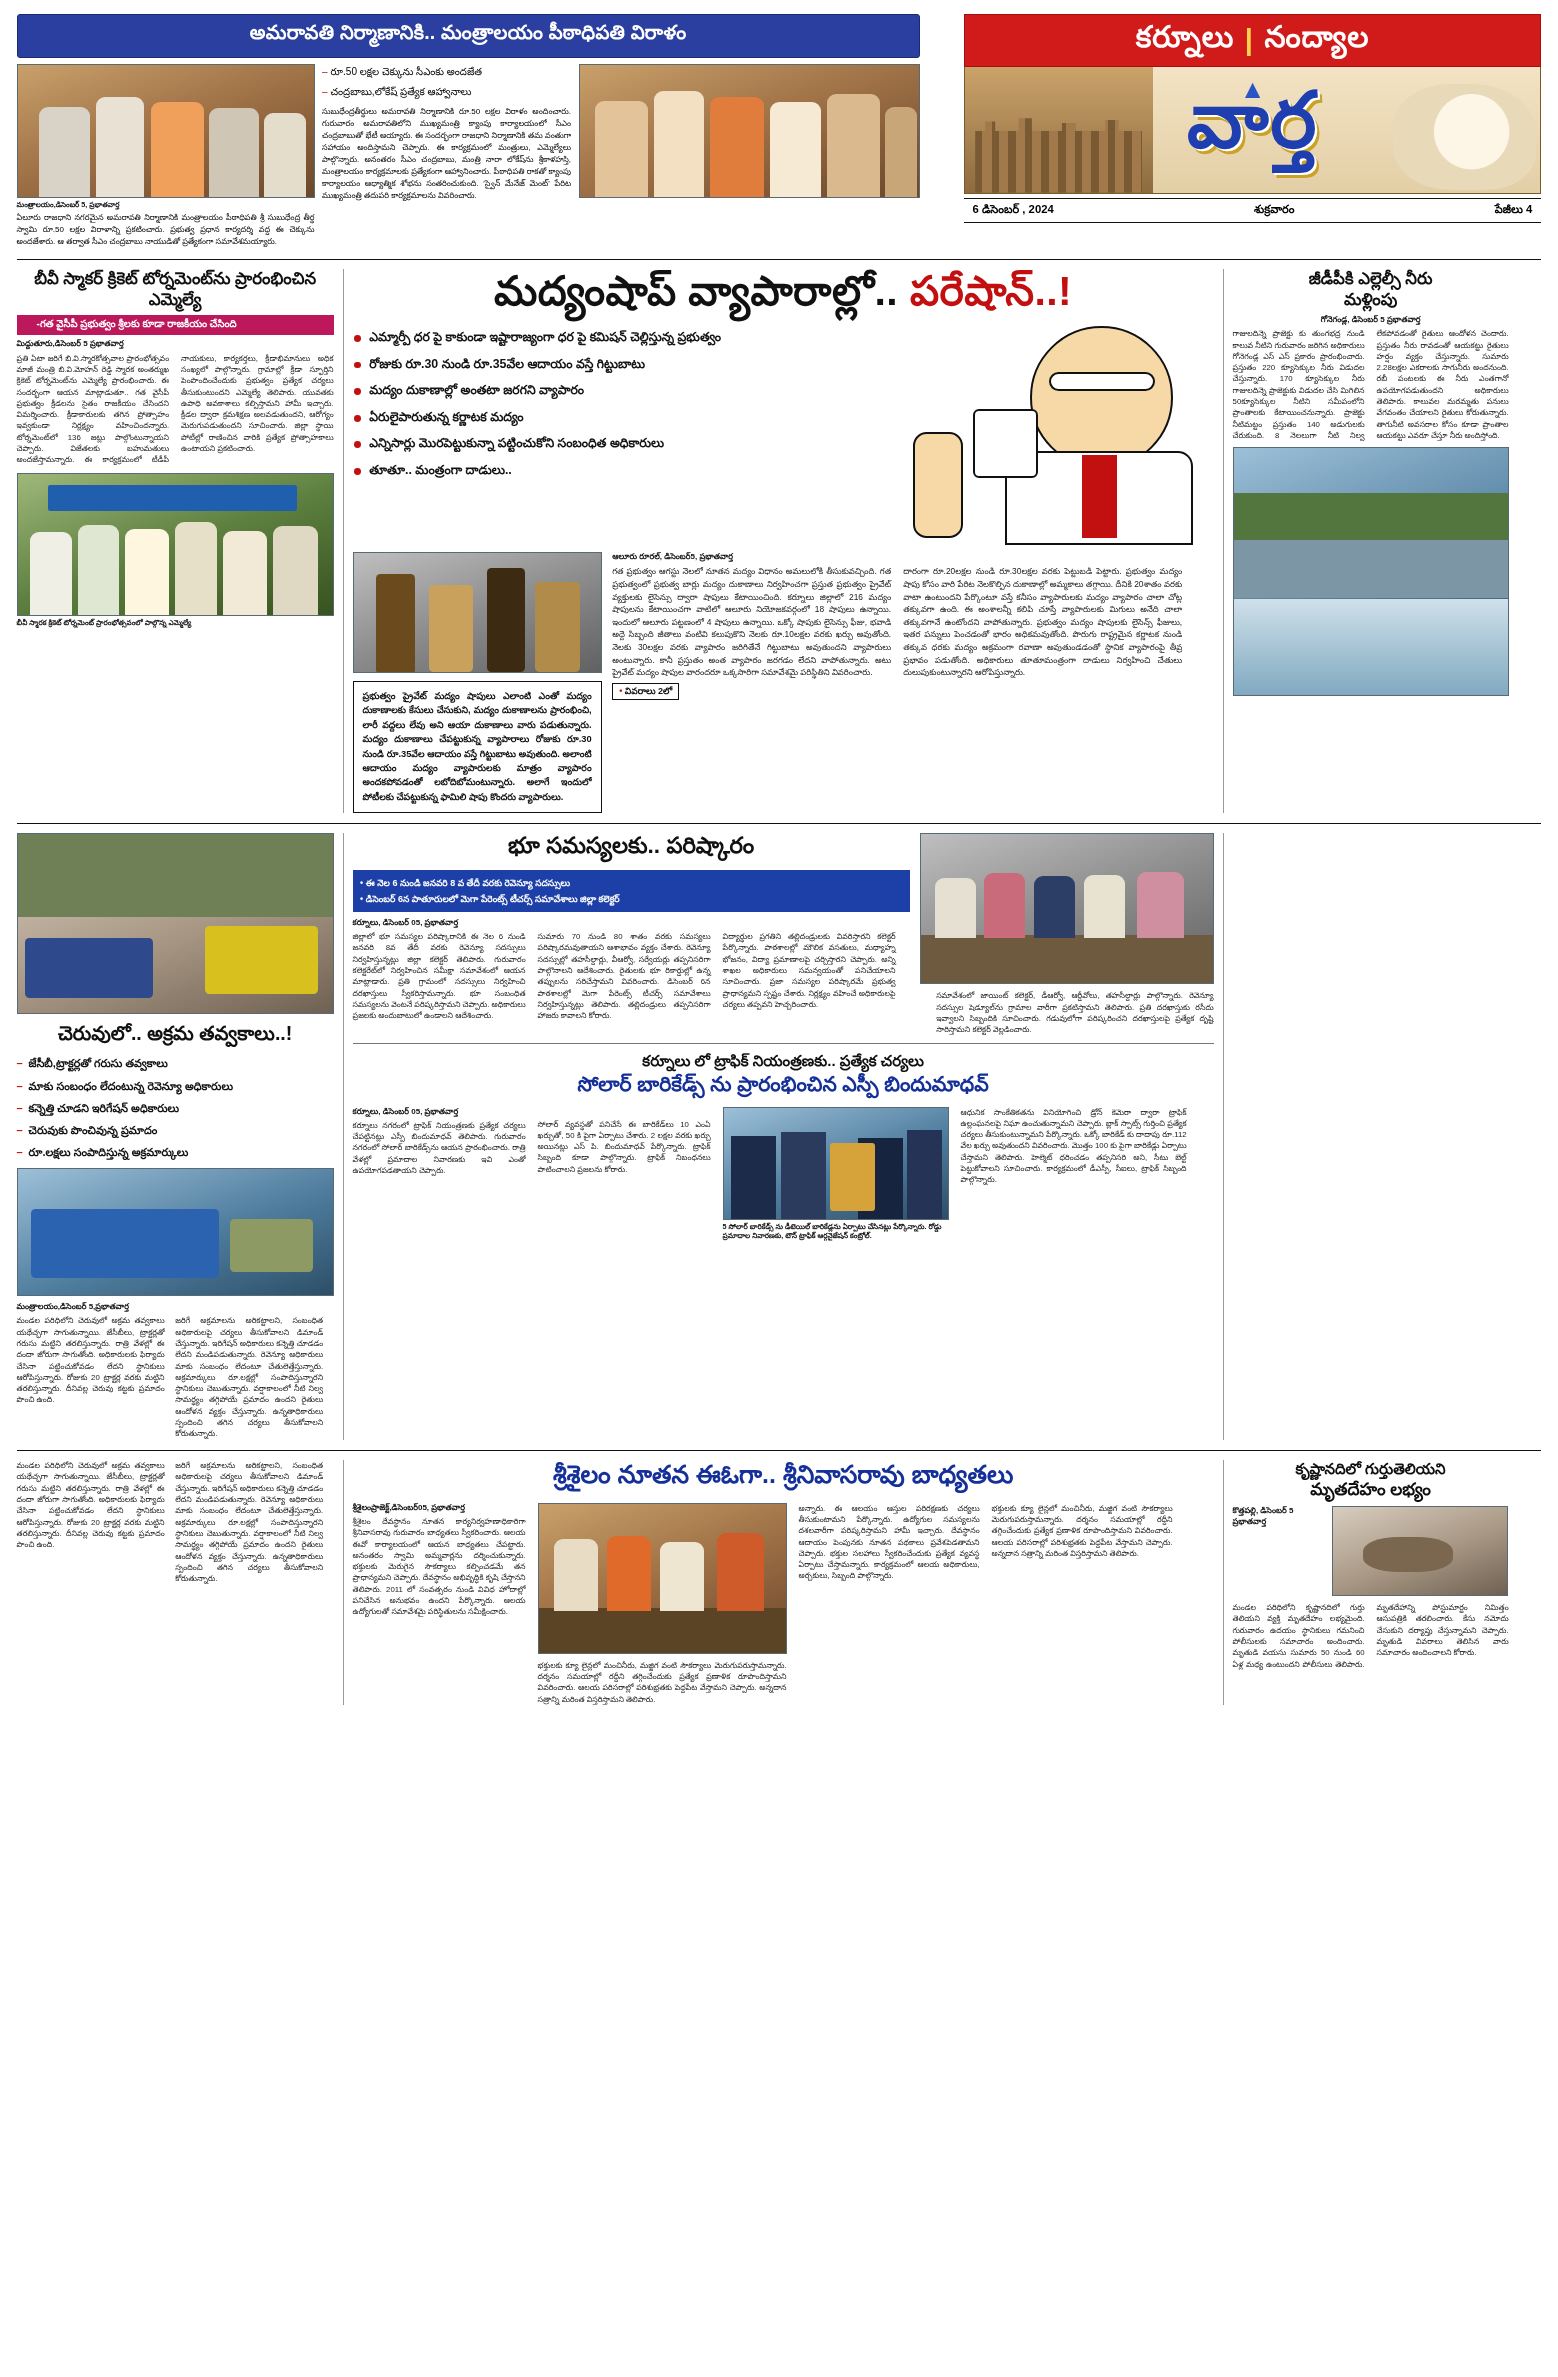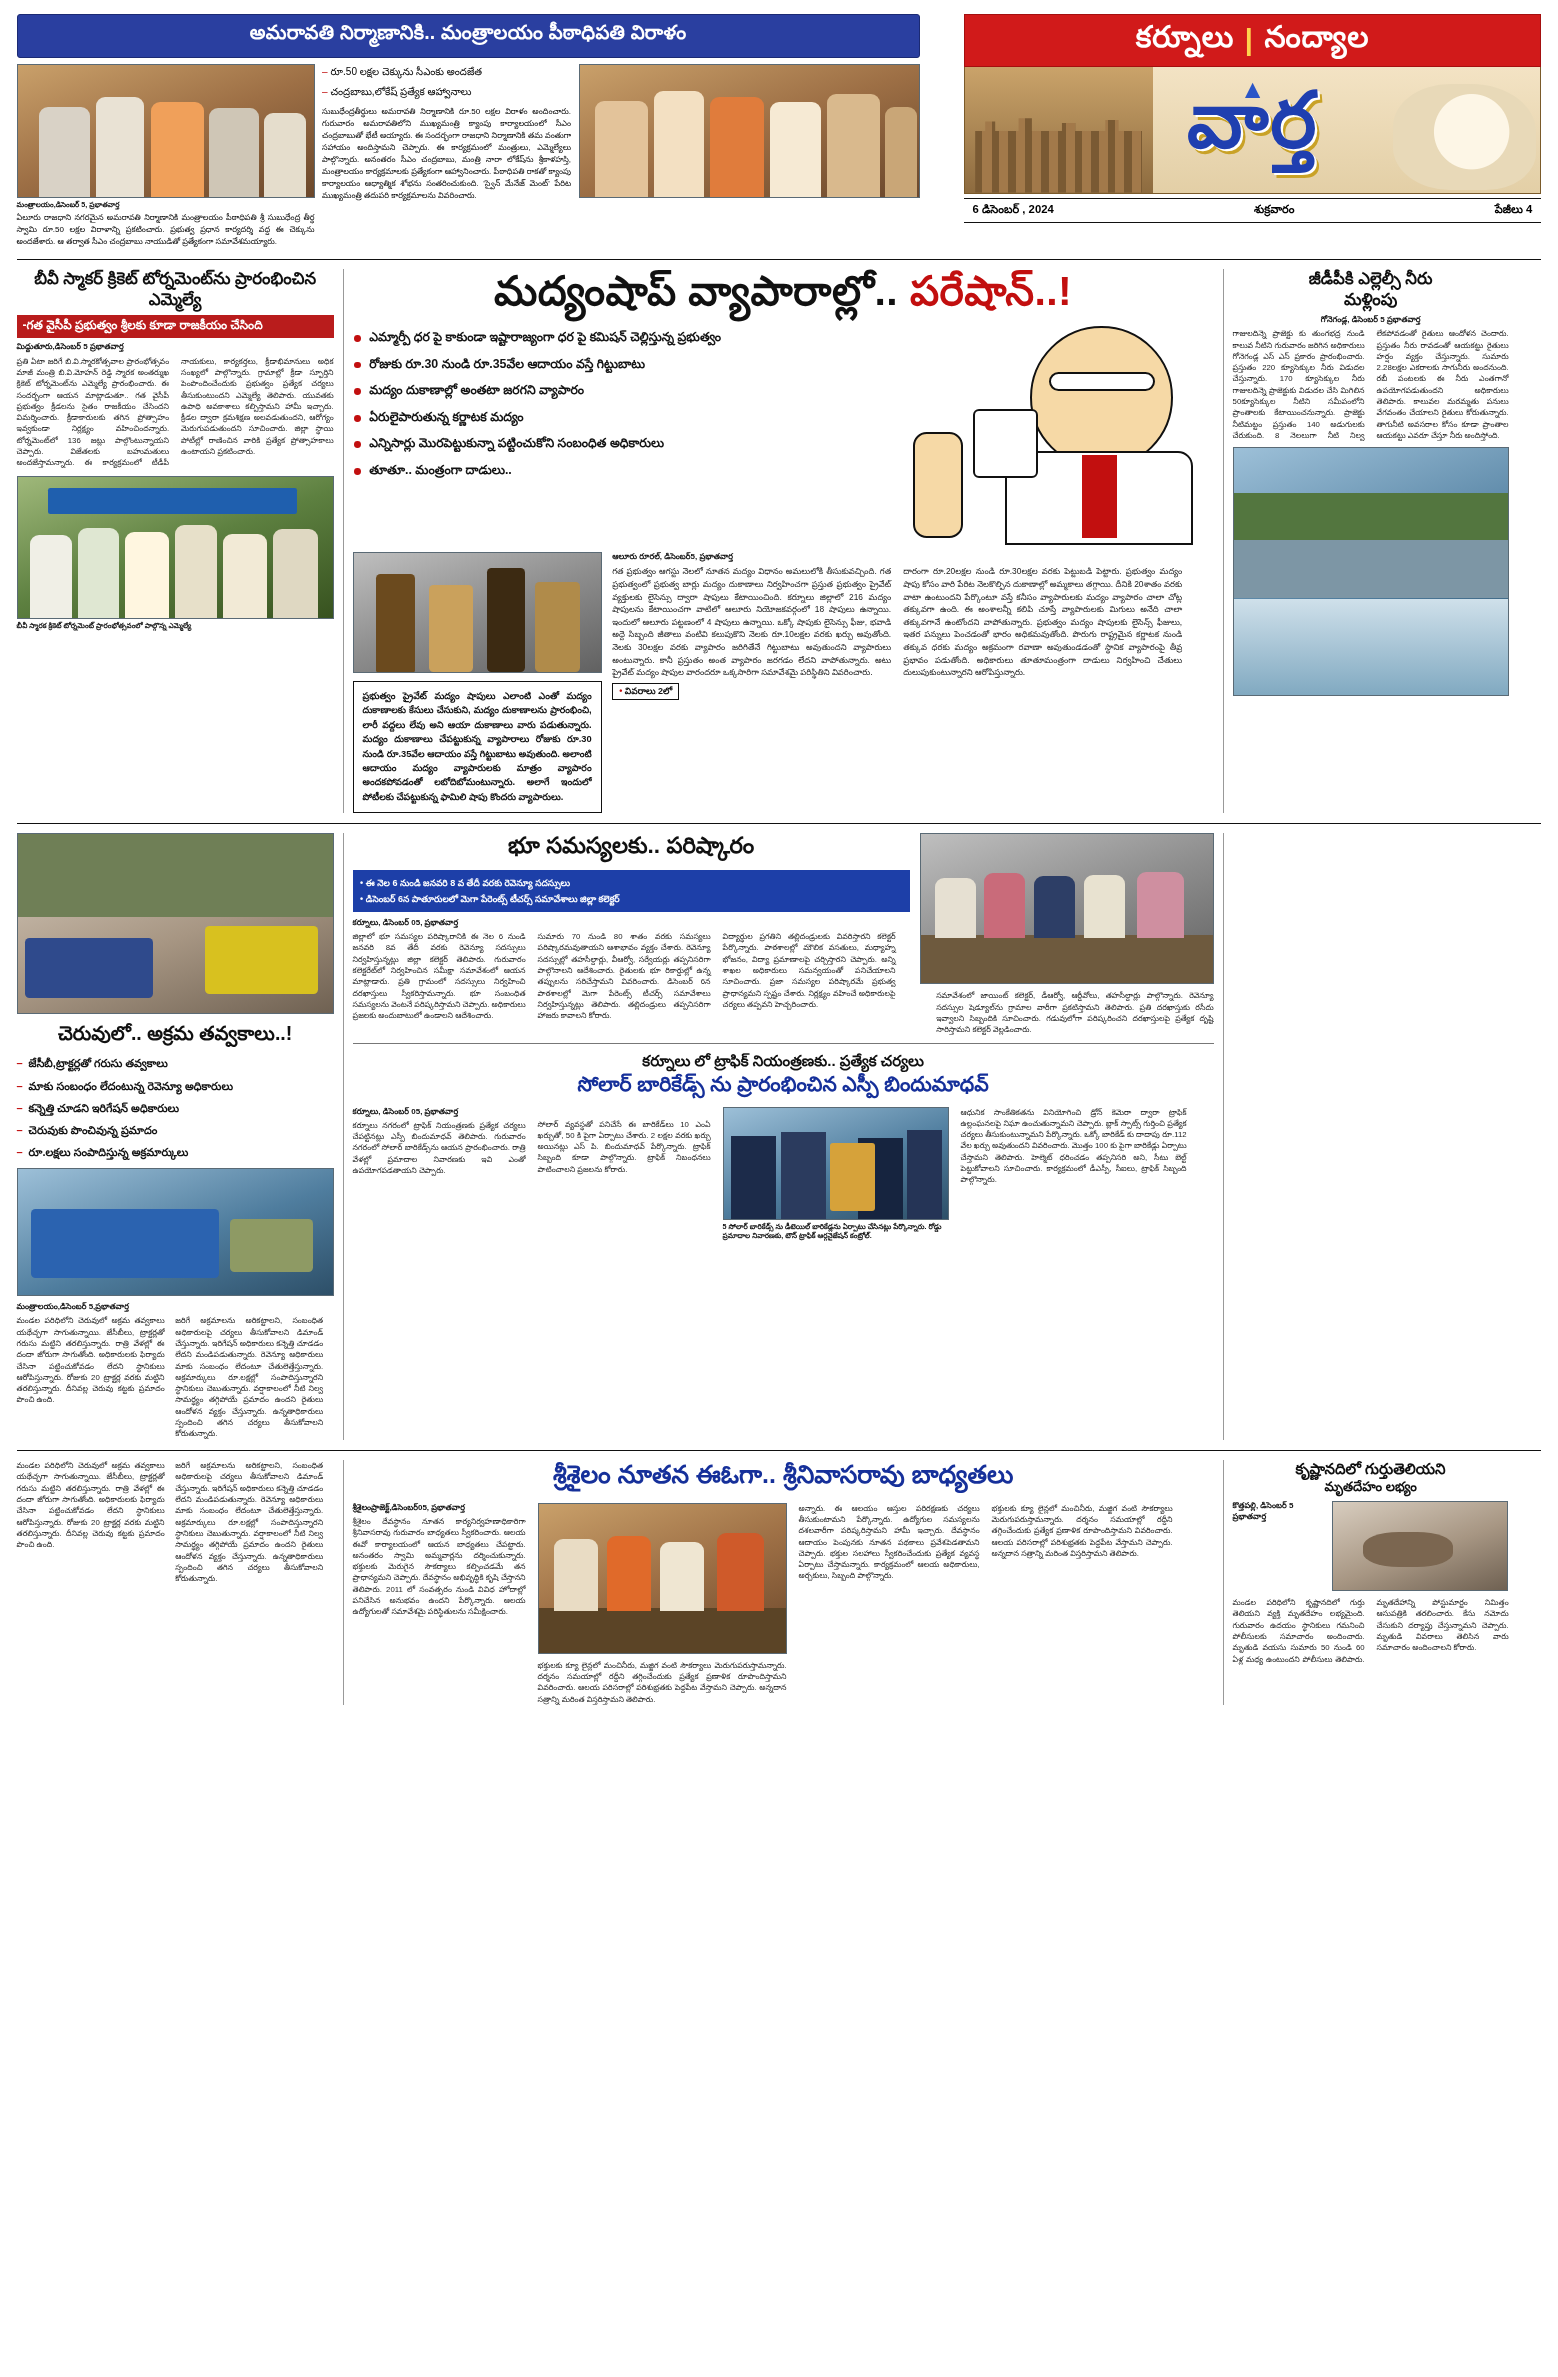--- a/index.html
+++ b/index.html
@@ -110,22 +110,22 @@
   
   .band { display:flex; gap:9px; margin-top:9px; }
   .col-left { width: 317px; }
   .col-mid { width: 871px; }
   .col-right { width: 286px; }
   .sec-head {
     font-size: 16.6px; font-weight: bold; color:#0f0f0f; line-height:1.25;
     text-align:center;
   }
   .kicker {
-    background:#b91c1c; color:#fff; font-size:12px; font-weight:bold;
-    padding:3px 6px; margin:4.5px 0 4.5px 0;
+    background:#be185d; color:#fff; font-size:10px; font-weight:bold;
+    padding:3px 20px; margin:4.5px 0 4.5px 0;
   }
   .big-head {
     font-size: 41px; font-weight: bold; color:#111; text-align:center;
     letter-spacing:0.4px; line-height:1.1;
   }
   .big-head .red { color:#c20f0f; }
   .bullets-big { margin:10.6px 0 0 0; padding:0; list-style:none; }
   .bullets-big li {
     font-size: 12.4px; font-weight:bold; color:#141414; margin-bottom:9.8px;
     padding-left: 16.6px; position:relative; line-height:1.35;
@@ -421,21 +421,21 @@
           </div>
           <div class="small-txt tel" style="margin-top:6px;">భక్తులకు క్యూ లైన్లలో మంచినీరు, మజ్జిగ వంటి సౌకర్యాలు మెరుగుపరుస్తామన్నారు. దర్శనం సమయాల్లో రద్దీని తగ్గించేందుకు ప్రత్యేక ప్రణాళిక రూపొందిస్తామని వివరించారు. ఆలయ పరిసరాల్లో పరిశుభ్రతకు పెద్దపీట వేస్తామని చెప్పారు. అన్నదాన సత్రాన్ని మరింత విస్తరిస్తామని తెలిపారు.</div>
         </div>
         <div class="small-txt tel" style="width:181px;">అన్నారు. ఈ ఆలయం ఆస్తుల పరిరక్షణకు చర్యలు తీసుకుంటామని పేర్కొన్నారు. ఉద్యోగుల సమస్యలను దశలవారీగా పరిష్కరిస్తామని హామీ ఇచ్చారు. దేవస్థానం ఆదాయం పెంపునకు నూతన పథకాలు ప్రవేశపెడతామని చెప్పారు. భక్తుల సలహాలు స్వీకరించేందుకు ప్రత్యేక వ్యవస్థ ఏర్పాటు చేస్తామన్నారు. కార్యక్రమంలో ఆలయ అధికారులు, అర్చకులు, సిబ్బంది పాల్గొన్నారు.</div>
         <div class="small-txt tel" style="width:181px;">భక్తులకు క్యూ లైన్లలో మంచినీరు, మజ్జిగ వంటి సౌకర్యాలు మెరుగుపరుస్తామన్నారు. దర్శనం సమయాల్లో రద్దీని తగ్గించేందుకు ప్రత్యేక ప్రణాళిక రూపొందిస్తామని వివరించారు. ఆలయ పరిసరాల్లో పరిశుభ్రతకు పెద్దపీట వేస్తామని చెప్పారు. అన్నదాన సత్రాన్ని మరింత విస్తరిస్తామని తెలిపారు.</div>
       </div>
     </div>
 
     <div class="vline" style="width:286px;padding-left:9px;">
       <div class="sec-head tel" style="font-size:15px;">కృష్ణానదిలో గుర్తుతెలియని</div>
-      <div class="sec-head tel" style="font-size:13px;">మృతదేహం లభ్యం</div>
+      <div class="sec-head tel" style="font-size:17px;">మృతదేహం లభ్యం</div>
       <div style="display:flex;gap:9px;margin-top:6px;">
         <div style="width:90px;">
           <div class="byline tel">కొత్తపల్లి, డిసెంబర్ 5 ప్రభాతవార్త</div>
         </div>
         <div class="photo stone" style="width:176px;height:90px;">
           <div style="position:absolute;left:30px;top:30px;width:90px;height:35px;background:#7b6650;border-radius:40%;"></div>
         </div>
       </div>
       <div class="small-txt tel cols2" style="margin-top:6px;">మండల పరిధిలోని కృష్ణానదిలో గుర్తు తెలియని వ్యక్తి మృతదేహం లభ్యమైంది. గురువారం ఉదయం స్థానికులు గమనించి పోలీసులకు సమాచారం అందించారు. మృతుడి వయసు సుమారు 50 నుండి 60 ఏళ్ల మధ్య ఉంటుందని పోలీసులు తెలిపారు. మృతదేహాన్ని పోస్టుమార్టం నిమిత్తం ఆసుపత్రికి తరలించారు. కేసు నమోదు చేసుకుని దర్యాప్తు చేస్తున్నామని చెప్పారు. మృతుడి వివరాలు తెలిసిన వారు సమాచారం అందించాలని కోరారు.</div>
     </div>

